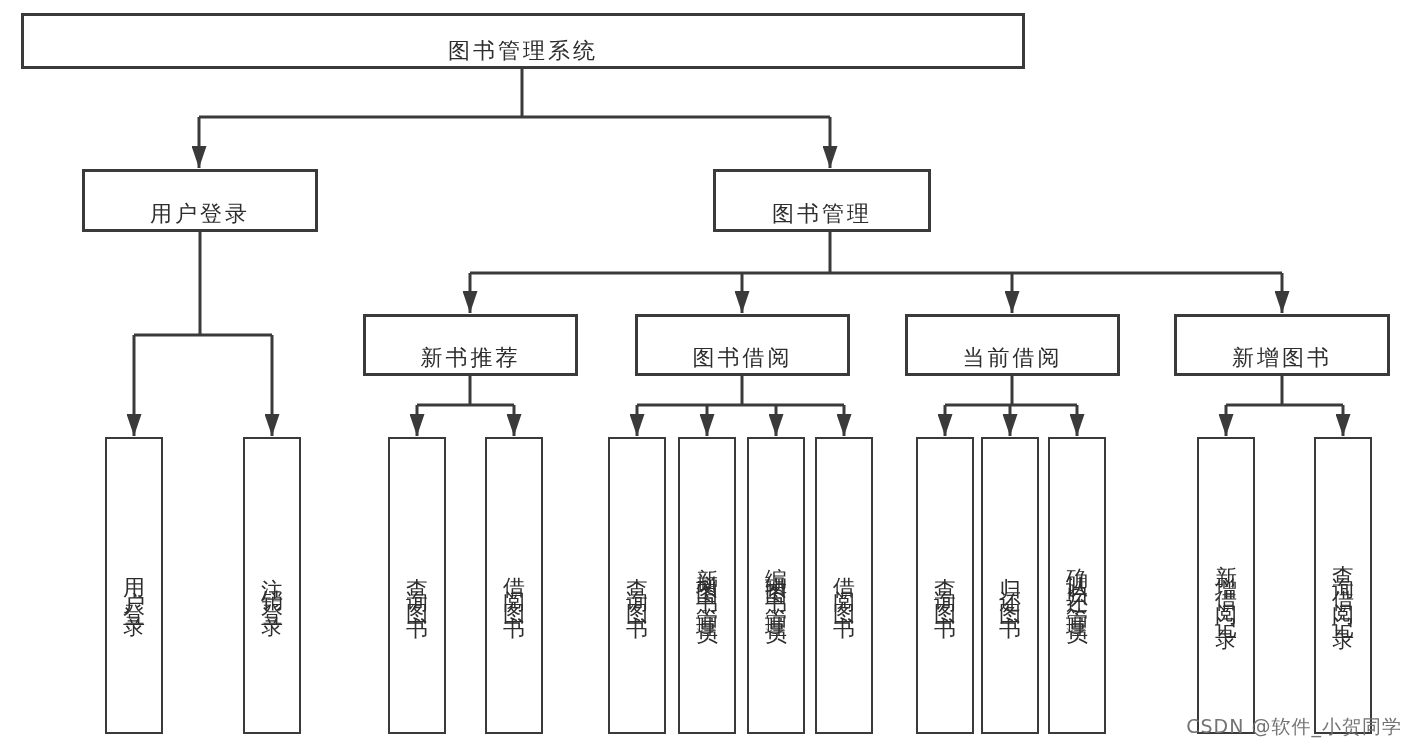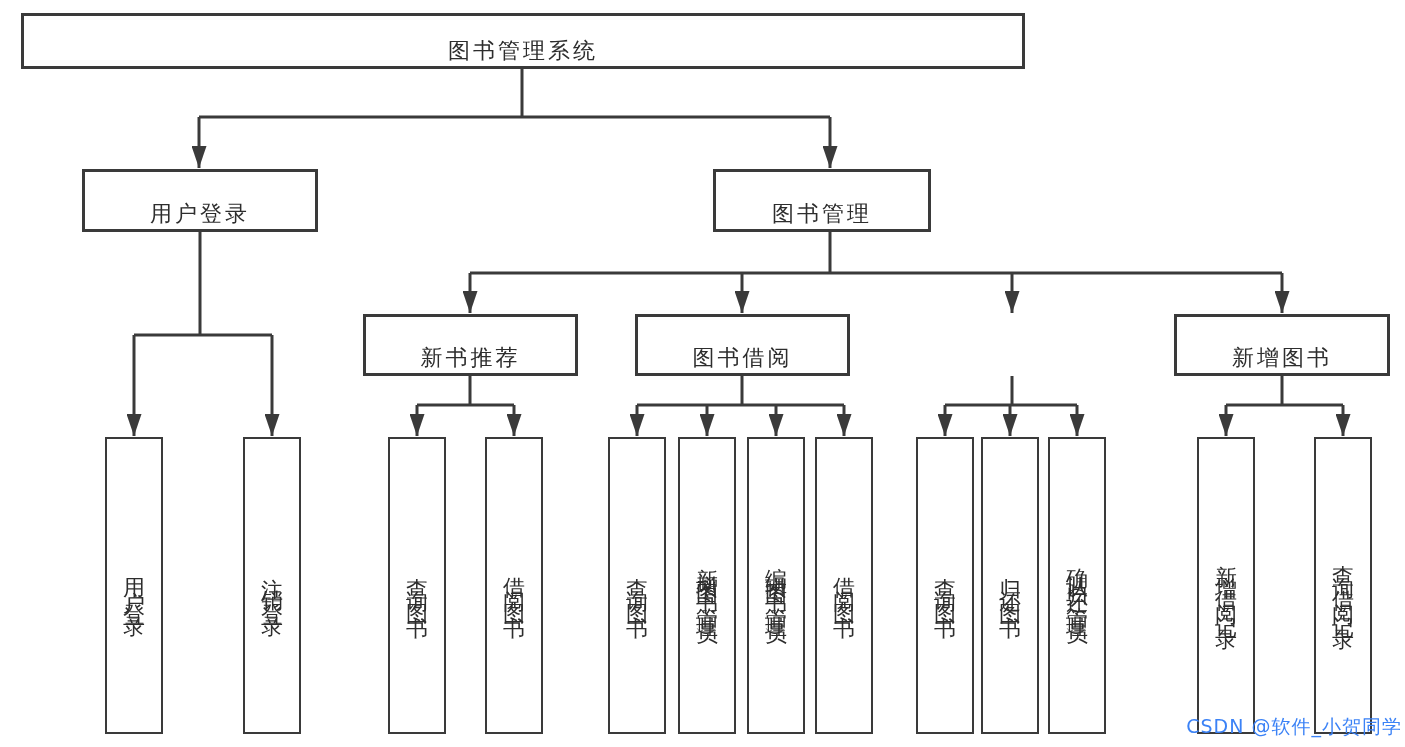--- a/index.html
+++ b/index.html
@@ -17,21 +17,21 @@
   .l2{top:169px;width:236px;height:63px;}
   .l3{top:314px;width:215px;height:62px;}
   .leaf{top:437px;width:58px;height:297px;border-width:2px;}
   .vtext{
     writing-mode:vertical-rl;text-orientation:mixed;
     font-size:22px;letter-spacing:13px;line-height:1;white-space:nowrap;
   }
   .long .vtext{letter-spacing:8px;}
   .watermark{
     position:absolute;top:714px;right:3px;z-index:5;
-    font-size:19px;letter-spacing:1px;color:#3b82f6;white-space:nowrap;
+    font-size:19px;letter-spacing:1px;color:#737373;white-space:nowrap;
   }
 </style>
 </head>
 <body>
 
 <div class="canvas">
 
   <svg class="wires" viewBox="0 0 1405 747" aria-hidden="true">
     <defs>
       <marker id="arrow" viewBox="0 0 22 15" refX="22" refY="7.5" markerWidth="22" markerHeight="15" markerUnits="userSpaceOnUse" orient="auto">
@@ -80,20 +80,23 @@
   <div class="node hbox l2" style="left:713px;width:218px;">
     <span>图书管理</span>
   </div>
 
   <div class="node hbox l3" style="left:363px;">
     <span>新书推荐</span>
   </div>
   <div class="node hbox l3" style="left:635px;">
     <span>图书借阅</span>
   </div>
+  <div class="node hbox l3" style="left:905px;">
+    <span>当前借阅</span>
+  </div>
   <div class="node hbox l3" style="left:1174px;width:216px;">
     <span>新增图书</span>
   </div>
 
   <div class="node leaf" style="left:105px;">
     <span class="vtext">用户登录</span>
   </div>
   <div class="node leaf" style="left:243px;">
     <span class="vtext">注销登录</span>
   </div>

